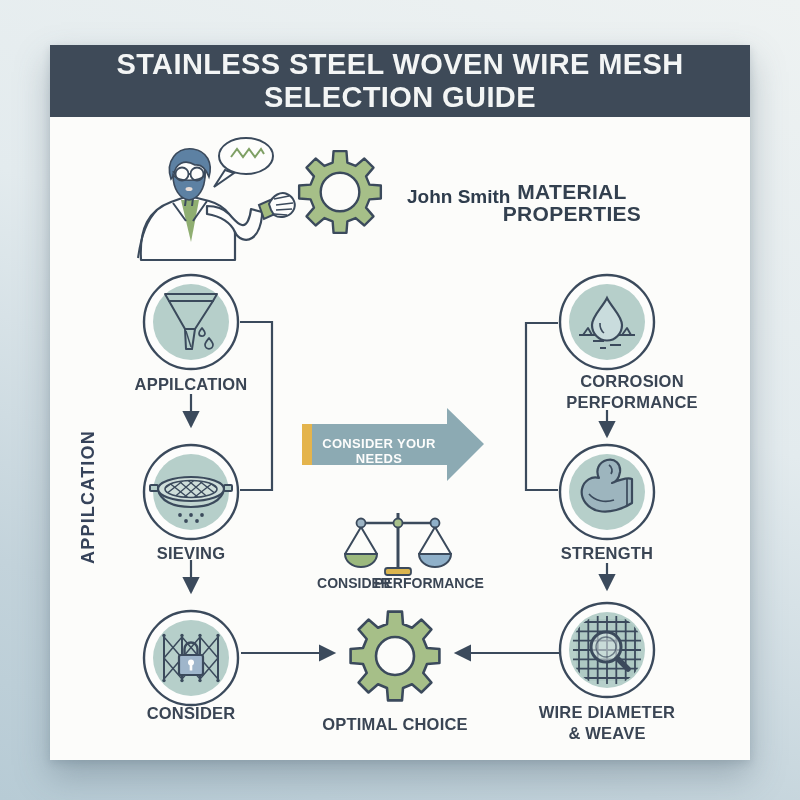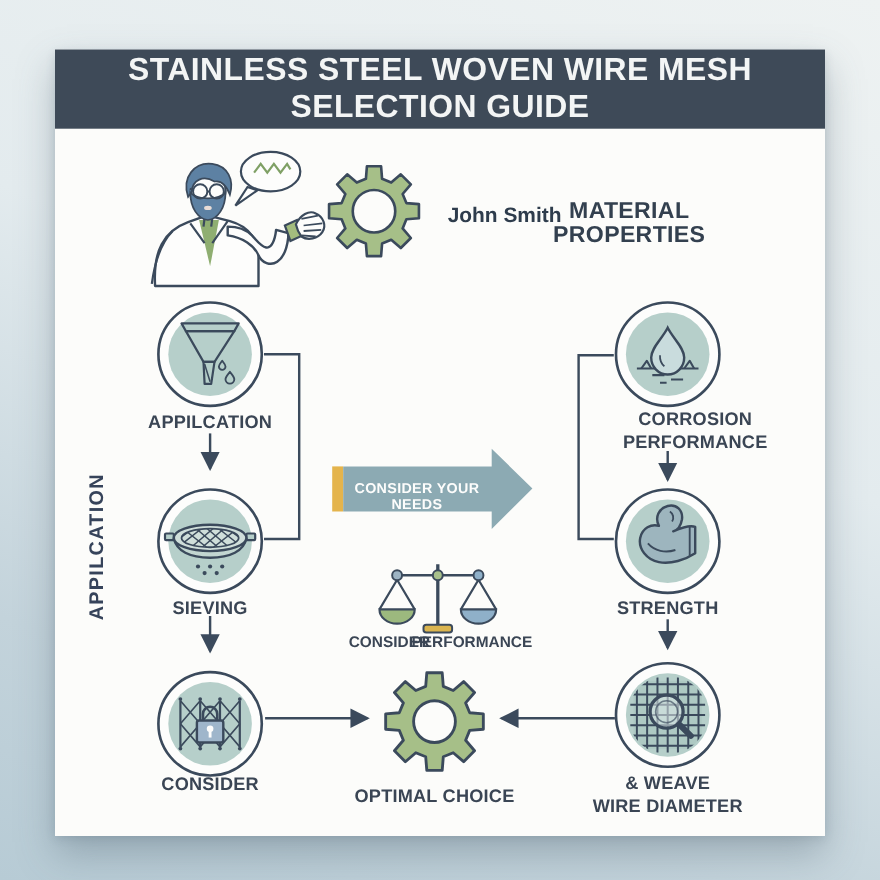--- a/index.html
+++ b/index.html
@@ -257,22 +257,22 @@
           <path d="M-28,-34 L-28,34 M-18.7,-34 L-18.7,34 M-9.3,-34 L-9.3,34 M0,-34 L0,34 M9.3,-34 L9.3,34 M18.7,-34 L18.7,34 M28,-34 L28,34"></path>
           <path d="M-34,-28 L34,-28 M-34,-18.7 L34,-18.7 M-34,-9.3 L34,-9.3 M-34,0 L34,0 M-34,9.3 L34,9.3 M-34,18.7 L34,18.7 M-34,28 L34,28"></path>
         </g>
       </g>
       <line x1="10" y1="8" x2="21" y2="19" stroke="#3b4a5c" stroke-width="5.5" stroke-linecap="round"></line>
       <circle cx="-1" cy="-3" r="15" fill="#dfe9e9" fill-opacity="0.55" stroke="#3b4a5c" stroke-width="3"></circle>
       <circle cx="-1" cy="-3" r="10" fill="none" stroke="#3b4a5c" stroke-width="1.4" opacity="0.65"></circle>
     </g>
   </svg>
   <div class="node-label" style="left:517px;top:702px;">
+    <span>WIRE DIAMETER</span>
     <span>&amp; WEAVE</span>
-    <span>WIRE DIAMETER</span>
   </div>
 
   <div class="arrow-text">CONSIDER YOUR NEEDS</div>
 
   <svg class="abs" style="left:326px;top:506px;" width="144" height="74" viewBox="-72 -34 144 74">
     <line x1="0" y1="-27" x2="0" y2="29" stroke="#3b4a5c" stroke-width="3"></line>
     <line x1="-37" y1="-17" x2="37" y2="-17" stroke="#3b4a5c" stroke-width="2.4"></line>
     <path d="M-37,-13 L-53,14 M-37,-13 L-21,14 M37,-13 L53,14 M37,-13 L21,14" stroke="#3b4a5c" stroke-width="2" fill="none"></path>
     <path d="M-53,14 A16,13 0 0 0 -21,14 Z" fill="#9cb97e" stroke="#3b4a5c" stroke-width="2"></path>
     <path d="M21,14 A16,13 0 0 0 53,14 Z" fill="#8fb0c9" stroke="#3b4a5c" stroke-width="2"></path>

